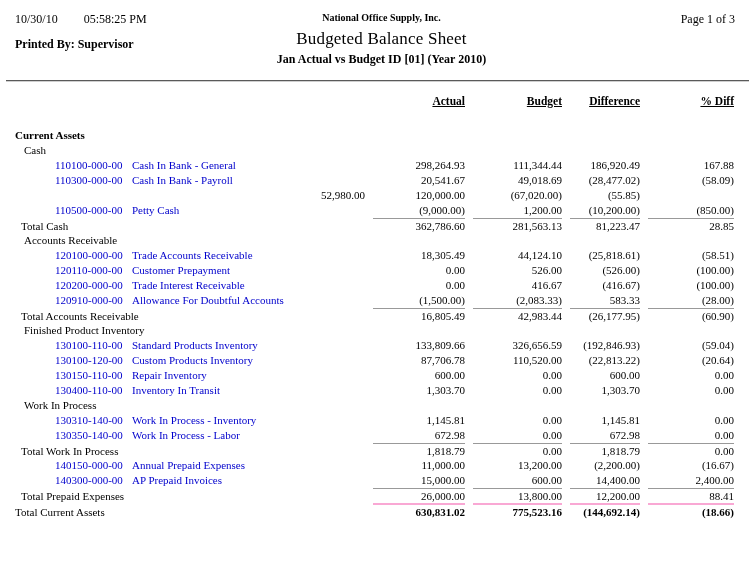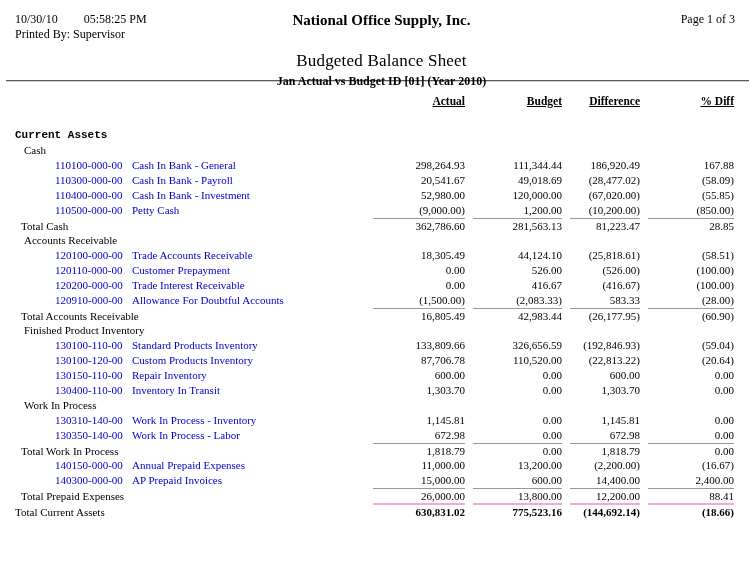--- a/index.html
+++ b/index.html
@@ -8,43 +8,43 @@
     width:755px; height:563px;
     font-family:"Liberation Serif", serif;
     color:#000; overflow:hidden;
   }
   .page { position:relative; width:755px; height:563px; background:#fff; padding:0 0 0 8px; }
 
   
   .report-header { position:relative; height:78px; }
   .hdr-left { position:absolute; left:7px; top:12px; font-size:12px; white-space:nowrap; }
   .hdr-left .line1 { display:flex; gap:26px; }
-  .hdr-left .line2 { margin-top:0; }
+  .hdr-left .line2 { margin-top:10px;font-weight:bold; }
   .hdr-center { text-align:center; padding-top:12px; }
-  .company { font-size:15px; font-weight:bold; }
-  .report-title { font-size:17px; margin-top:22px; letter-spacing:.2px; }
+  .company { font-size:10px; font-weight:bold; }
+  .report-title { font-size:17px; margin-top:6px; letter-spacing:.2px; }
   .report-subtitle { font-size:12px; font-weight:bold; margin-top:3px; }
   .hdr-right { position:absolute; right:20px; top:12px; font-size:12px; }
   .hrule { height:2px; background:#5a5a5a; border-bottom:1px solid #cfcfcf; margin:2px 6px 0 -2px; }
 
   
   .grid-row {
     display:grid;
     grid-template-columns: 357px 100px 97px 78px 94px;
     align-items:end;
   }
   .col-headers { margin-top:13px; font-size:11.5px; font-weight:bold; }
   .col-headers .c-num span { text-decoration:underline; }
 
   .table-body { margin-top:21px; }
   .row { font-size:11px; line-height:15px; height:15px; }
   .c-label { white-space:nowrap; overflow:hidden; }
   .c-num { text-align:right; white-space:nowrap; margin-left:8px; }
 
-  .section .c-label { font-weight:bold; padding-left:7px;font-family:Liberation Mono, monospace; }
+  .section .c-label { font-weight:bold; padding-left:7px; }
   .subsection .c-label { padding-left:16px; }
   .account .c-label { color:var(--link-color,#0000CC); }
   .acct-num { display:inline-block; margin-left:47px; width:77px; cursor:pointer; }
   .acct-name { cursor:pointer; }
   .total .c-label { padding-left:13px; }
   .total .c-num { border-top:1px solid #999; }
   .grand .c-label { font-weight:normal; padding-left:7px; }
   .grand .c-num { border-top:2px solid #f9a8d4; font-weight:bold; }
 </style>
 </head>
@@ -101,21 +101,20 @@
         <div class="c-num">167.88</div>
       </div>
       <div class="grid-row row account">
         <div class="c-label"><span class="acct-num">110300-000-00</span><span class="acct-name">Cash In Bank - Payroll</span></div>
         <div class="c-num">20,541.67</div>
         <div class="c-num">49,018.69</div>
         <div class="c-num">(28,477.02)</div>
         <div class="c-num">(58.09)</div>
       </div>
       <div class="grid-row row account">
-        <div class="c-label"><span class="acct-num">110400-000-00</span><span class="acct-name">Cash In Bank - Investment</span></div>
         <div class="c-num">52,980.00</div>
         <div class="c-num">120,000.00</div>
         <div class="c-num">(67,020.00)</div>
         <div class="c-num">(55.85)</div>
       </div>
       <div class="grid-row row account">
         <div class="c-label"><span class="acct-num">110500-000-00</span><span class="acct-name">Petty Cash</span></div>
         <div class="c-num">(9,000.00)</div>
         <div class="c-num">1,200.00</div>
         <div class="c-num">(10,200.00)</div>

